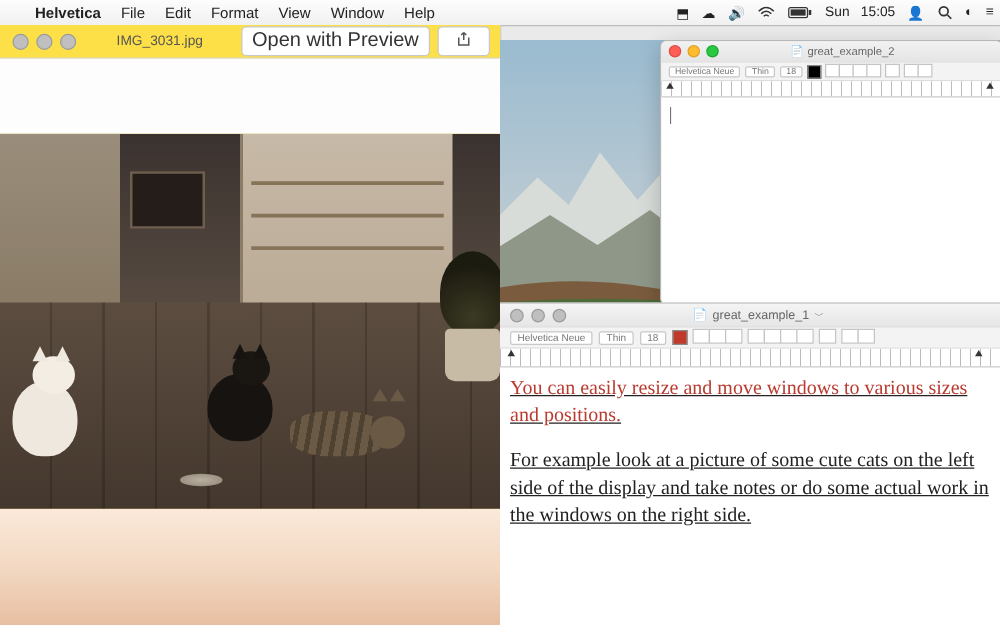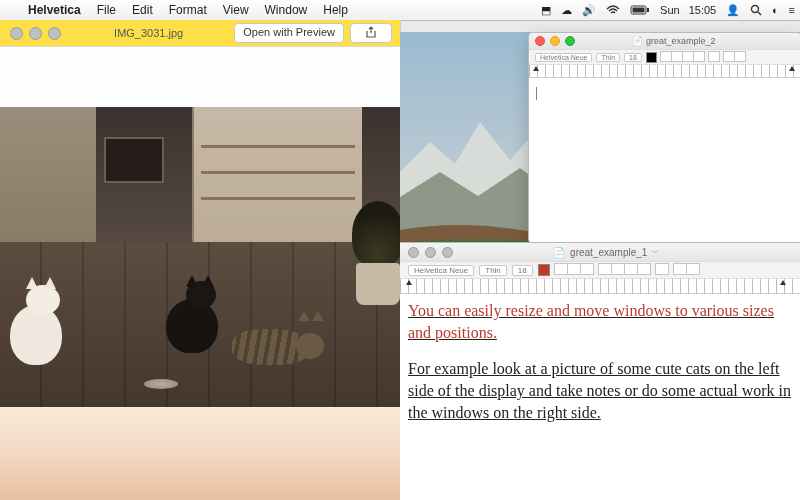--- a/index.html
+++ b/index.html
@@ -12,21 +12,21 @@
   .menubar .stat { padding:0 5px; font-size:11px; display:flex; align-items:center; gap:3px; }
   
   .quicklook { position:absolute; top:20px; left:0; width:400px; height:480px; background:#fde047; border-right:1px solid #cfcfcf; display:flex; flex-direction:column; }
   .ql-titlebar { height:26px; display:flex; align-items:center; border-bottom:1px solid #d8d8d8; font-size:11px; color:#444; }
   .traffic { display:flex; gap:6px; padding:0 10px; }
   .traffic .dot { width:11px; height:11px; border-radius:50%; }
   .dot.r{background:#ff5f57;border:1px solid #e04b42;} .dot.y{background:#ffbd2e;border:1px solid #e0a127;} .dot.g{background:#28c940;border:1px solid #20a532;}
   .dot.grey{background:#bfbfbf;border:1px solid #9b9b9b;}
   .ql-title { flex:1; text-align:center; color:#555; }
   .ql-actions { display:flex; gap:6px; padding:0 8px; }
-  .ql-btn { background:#fff; border:1px solid #c8c8c8; border-radius:4px; padding:2px 8px; font-size:11px; color:#333; }
+  .ql-btn { background:#fff; border:1px solid #c8c8c8; border-radius:4px; padding:2px 8px; font-size:16px; color:#333; }
   .ql-share { width:24px; text-align:center; }
   .ql-body { flex:1; display:flex; flex-direction:column; }
   .ql-pad-top { flex:0 0 60px; background:#fdfdfd; }
   .ql-img { flex:0 0 300px; position:relative; overflow:hidden; }
   .ql-pad-bot { flex:1; background:linear-gradient(#fbe9da,#f3d9c3,#e7bfa2); }
   
   .room { position:absolute; inset:0; background:linear-gradient(#3a322f 0%,#4a4039 25%, #5b4e44 55%); }
   .floor { position:absolute; left:0; right:0; bottom:0; height:55%; background:linear-gradient(#5c4d40,#44372d); }
   .floor::before{content:"";position:absolute;inset:0;background:repeating-linear-gradient(to right, rgba(0,0,0,0) 0 40px, rgba(0,0,0,.18) 40px 42px);}
   .door{position:absolute;left:48%;top:0;width:42%;height:58%;background:linear-gradient(#c7b9a7,#b8a893);border-left:2px solid #8d7c66;}

